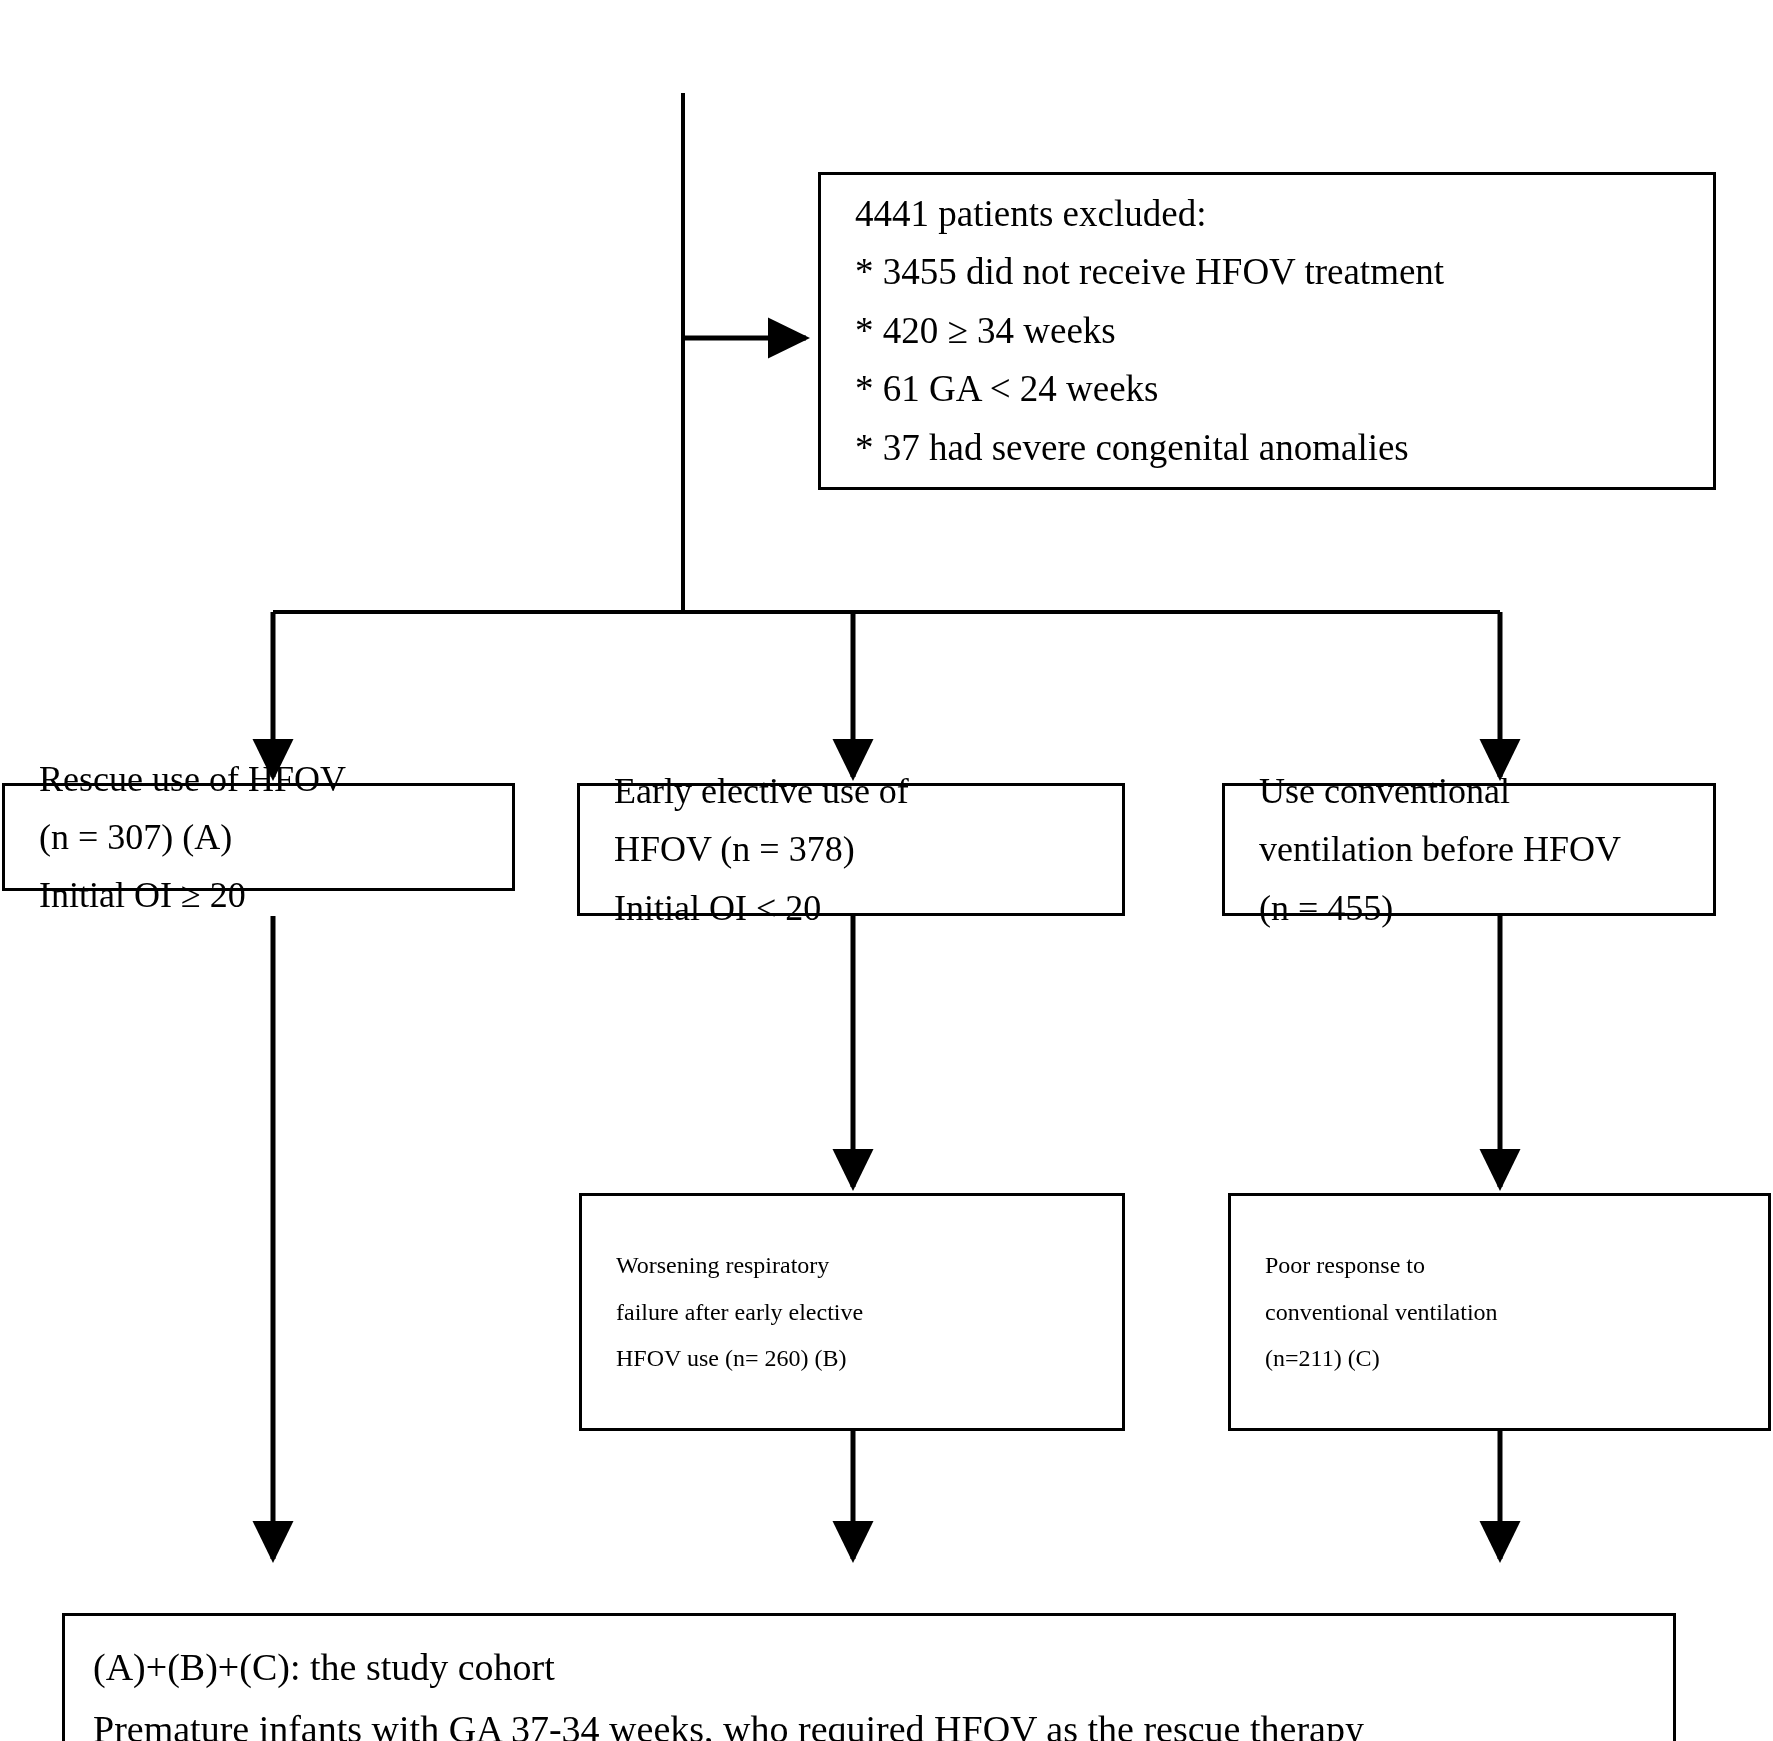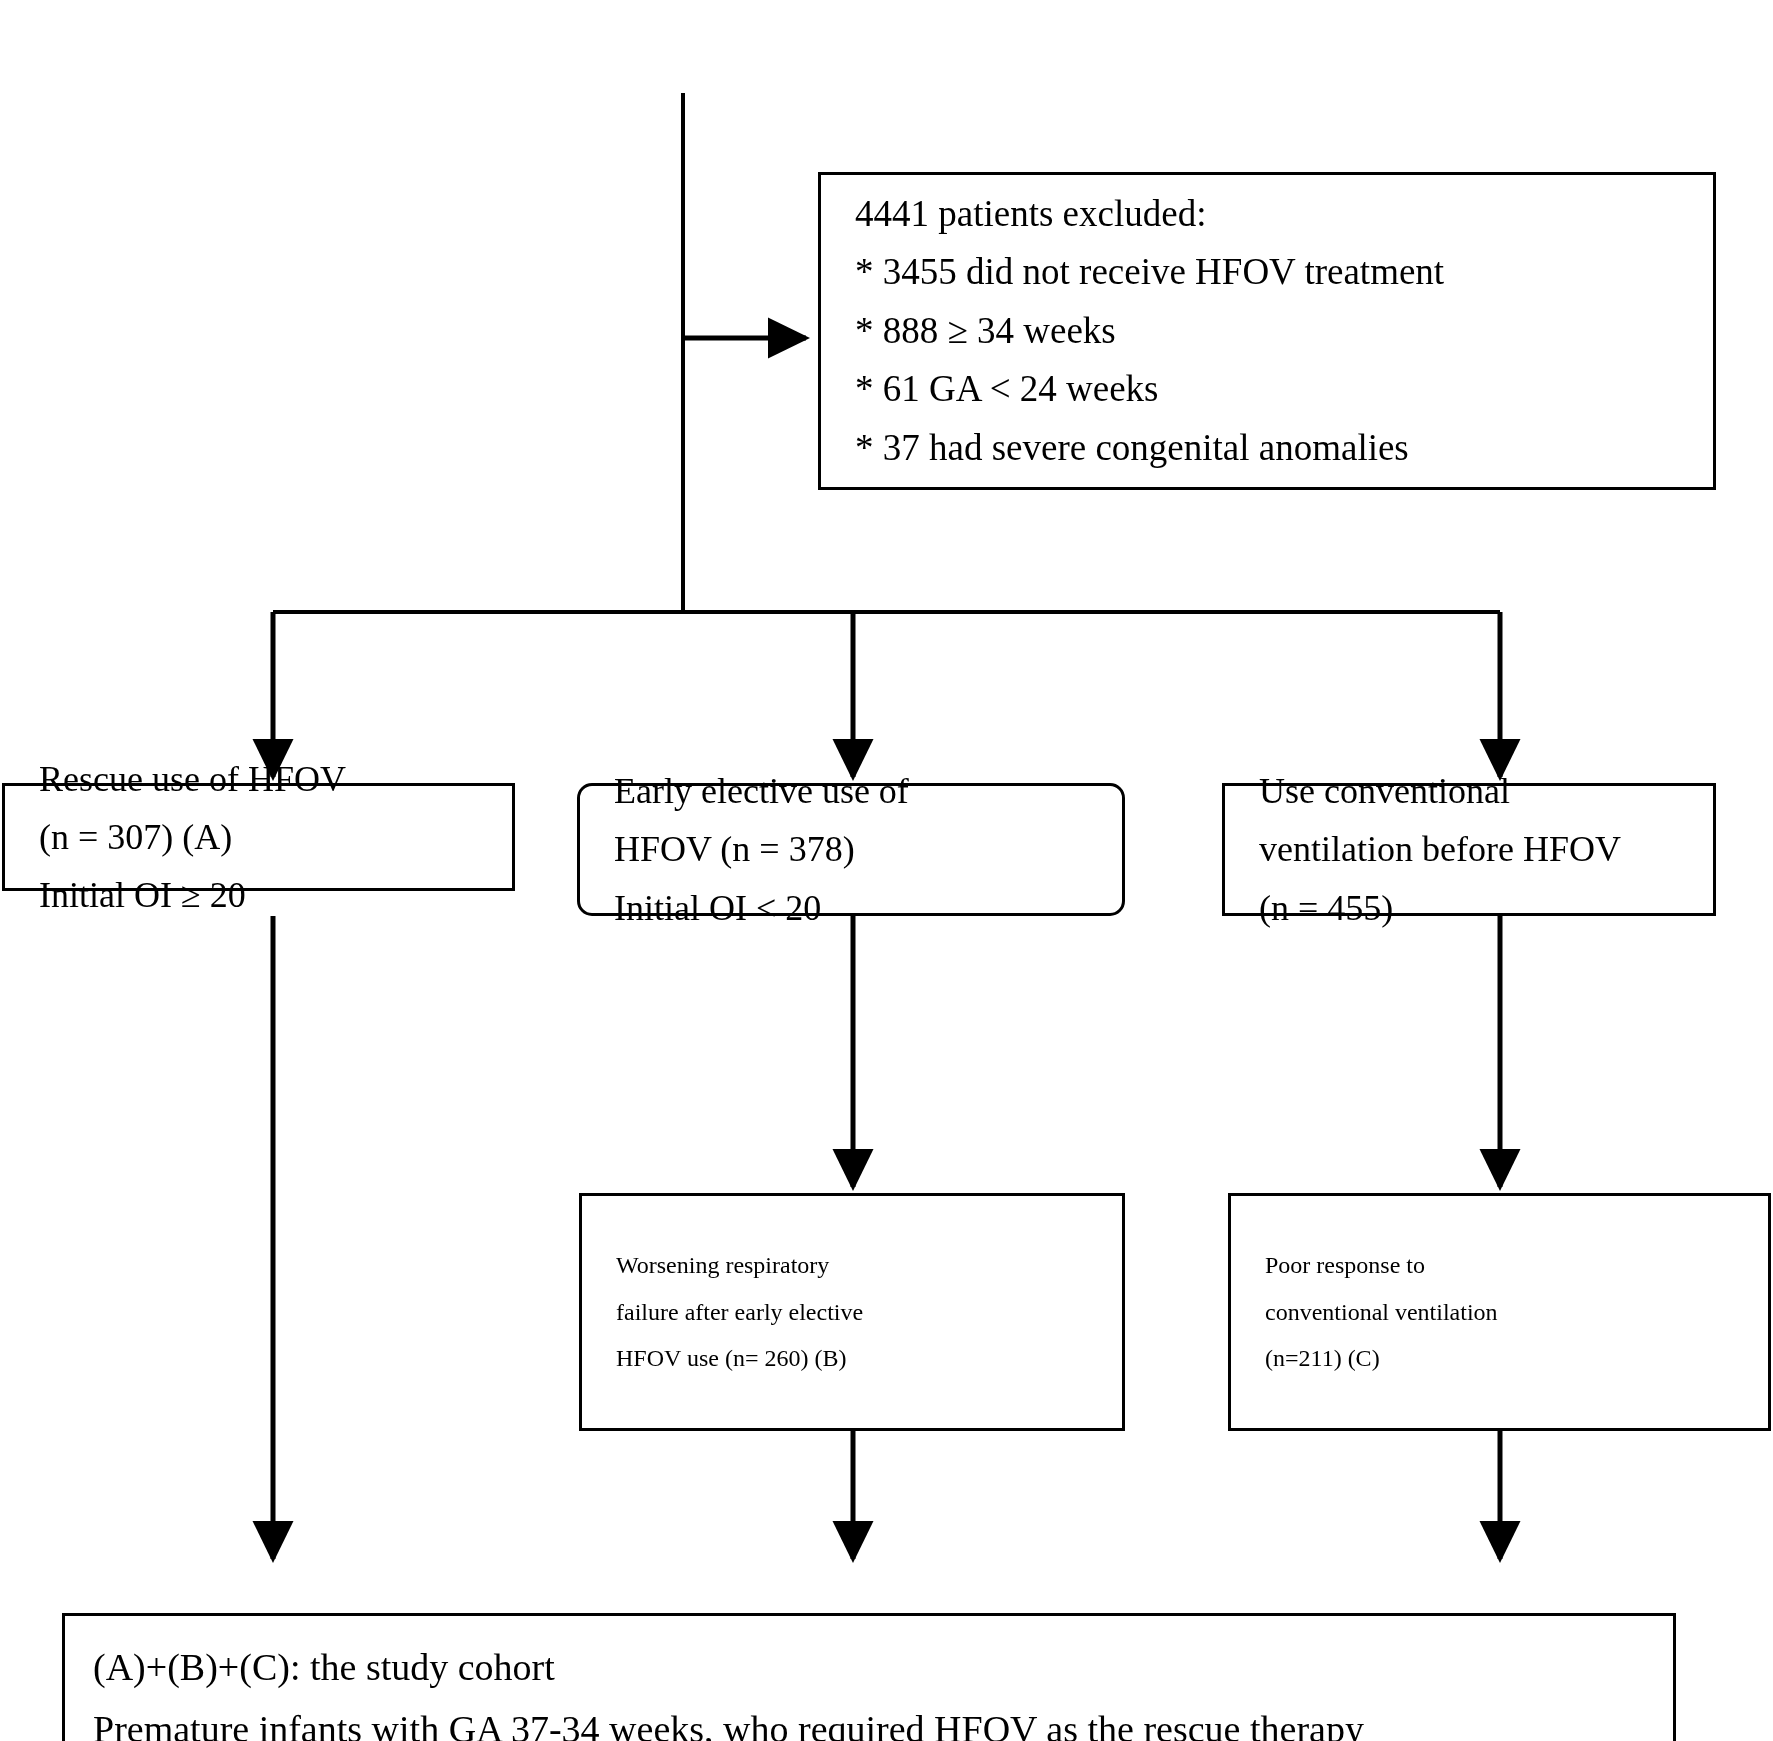--- a/index.html
+++ b/index.html
@@ -74,21 +74,20 @@
     width: 513px;
     height: 108px;
     padding: 10px 0 10px 34px;
   }
   #node-early {
     left: 577px;
     top: 783px;
     width: 548px;
     height: 133px;
     padding: 10px 0 10px 34px;
-    border-radius: 15px;
   }
   #node-conventional {
     left: 1222px;
     top: 783px;
     width: 494px;
     height: 133px;
     padding: 10px 0 10px 34px;
   }
   #node-rescue .line,
   #node-early .line,
@@ -161,21 +160,21 @@
 
     <path d="M 853 1431 L 853 1559" stroke="#000000" stroke-width="5" fill="none" marker-end="url(#arrowhead)"></path>
 
     <path d="M 1500 1431 L 1500 1559" stroke="#000000" stroke-width="5" fill="none" marker-end="url(#arrowhead)"></path>
   </svg>
 
 
   <div class="node" id="node-excluded">
     <div class="line">4441 patients excluded:</div>
     <div class="line">* 3455 did not receive HFOV treatment</div>
-    <div class="line">* 888 ≥ 34 weeks</div>
+    <div class="line">* 420 ≥ 34 weeks</div>
     <div class="line">* 61 GA &lt; 24 weeks</div>
     <div class="line">* 37 had severe congenital anomalies</div>
   </div>
 
   <div class="node" id="node-rescue">
     <div class="line">Rescue use of HFOV</div>
     <div class="line">(n = 307) (A)</div>
     <div class="line">Initial OI ≥ 20</div>
   </div>
 

